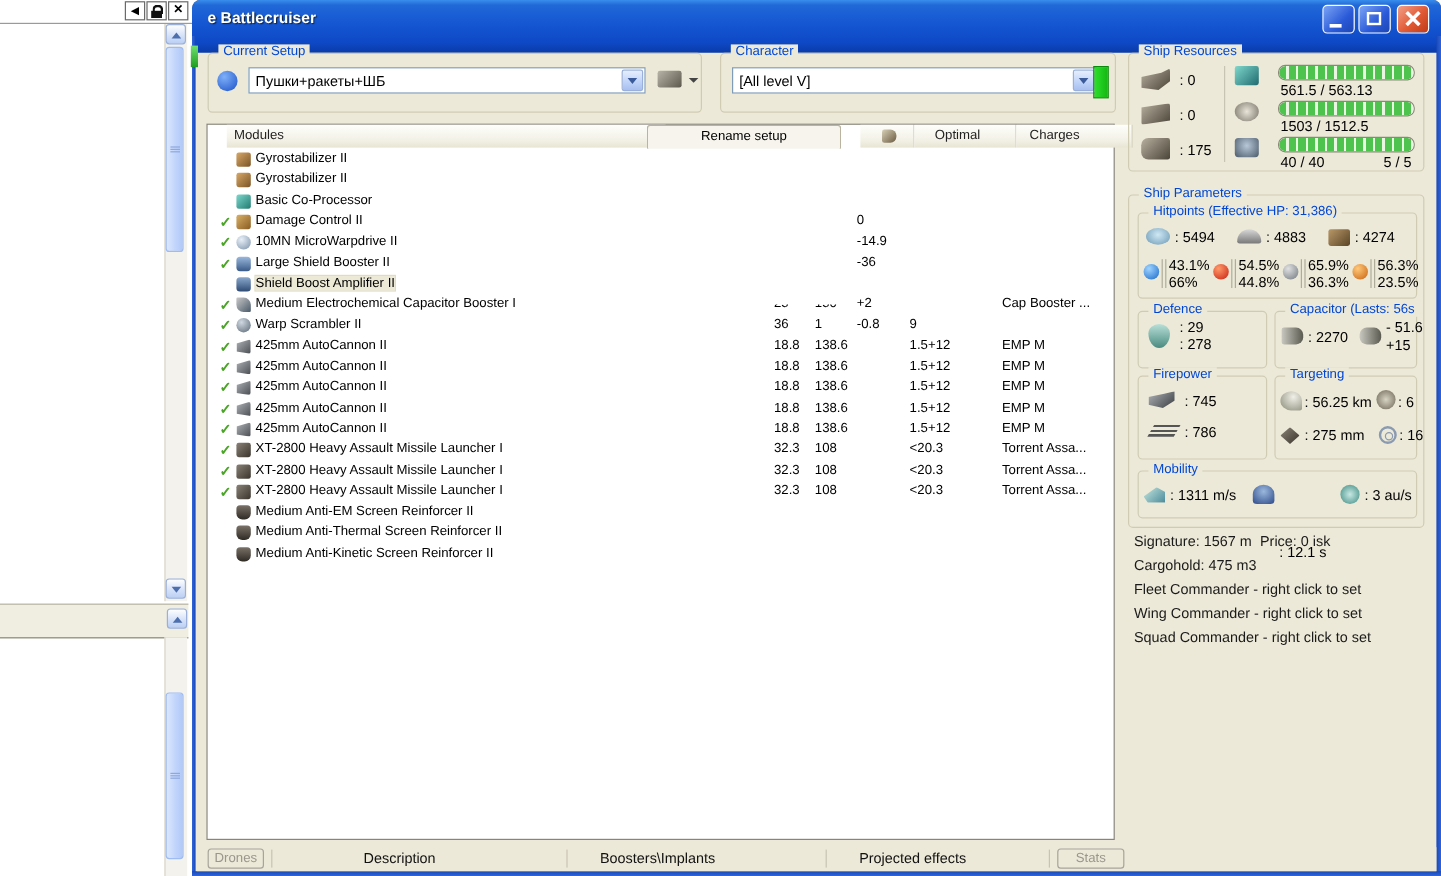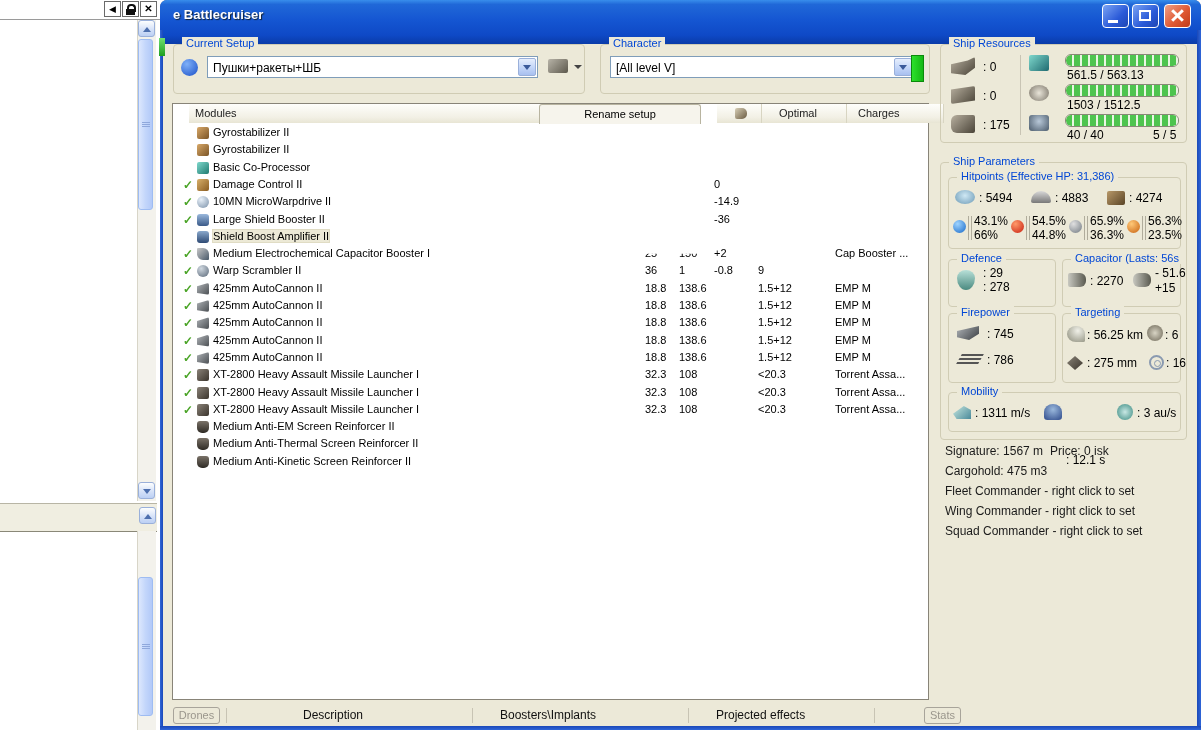--- a/index.html
+++ b/index.html
@@ -424,21 +424,21 @@
     <span class="c-charge"></span>
   </div>
       </div>
   </div>
 
   <div class="abs" id="bottom-strip">
     <div class="btab-btn" style="left:9px;width:47px;">Drones</div>
     <span class="btab" style="left:139px;">Description</span>
     <span class="btab" style="left:336px;">Boosters\Implants</span>
     <span class="btab" style="left:552px;">Projected effects</span>
-    <div class="btab-btn" style="left:760px;width:37px;">Stats</div>
+    <div class="btab-btn" style="left:717px;width:56px;">Stats</div>
     <span class="bsep" style="left:62px;"></span>
       <span class="bsep" style="left:308px;"></span>
     <span class="bsep" style="left:524px;"></span>
       <span class="bsep" style="left:710px;"></span>
   </div>
 
   <div class="abs gbox" style="left:780px;top:44px;width:247px;height:99px;">
     <span class="gcaption">Ship Resources</span>
     <div class="abs res-icon turret" style="left:10px;top:12px;"></div>
     <span class="abs stat-val" style="left:42px;top:15px;">: 0</span>

